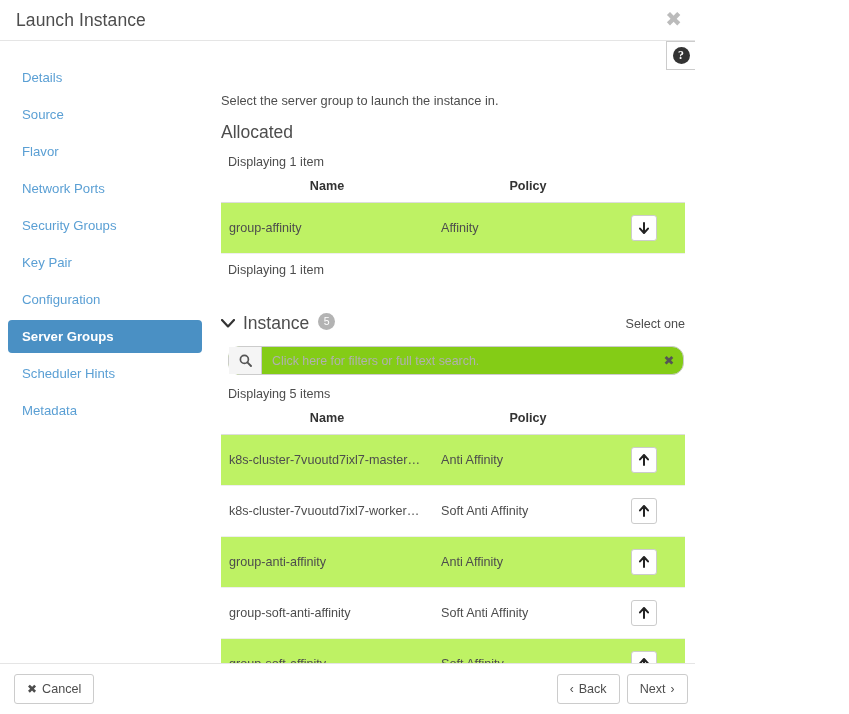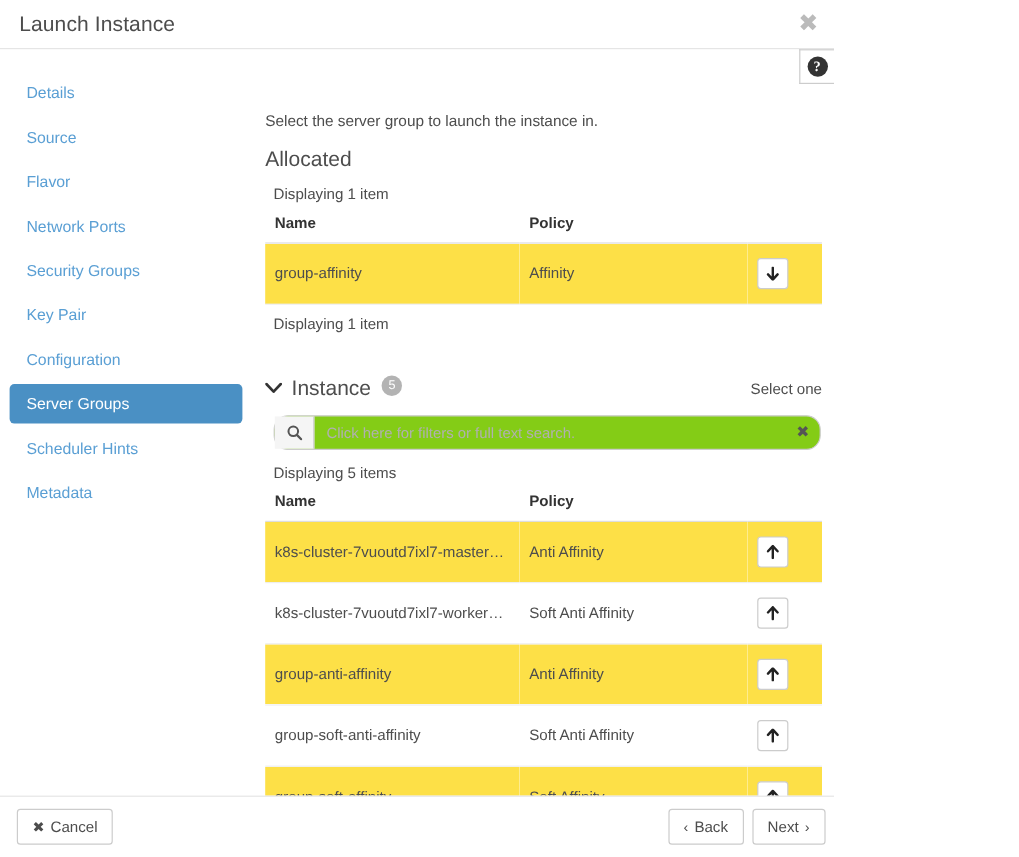--- a/index.html
+++ b/index.html
@@ -95,20 +95,21 @@
     font-size: 13.2px;
     color: #5a9fd4;
     border-radius: 4px;
     cursor: pointer;
     line-height: 17px;
     white-space: nowrap;
   }
   .nav-item.active {
     background: #4a90c4;
     color: #ffffff;
+    font-weight: bold;
   }
 
   .content {
     flex: 1;
     padding: 52px 10px 0 11px;
     min-width: 0;
   }
   .intro-text {
     font-size: 12.8px;
     color: #4d4d4d;
@@ -126,37 +127,37 @@
     margin: 0 0 7px 7px;
   }
 
   
   table.xfer {
     width: 100%;
     border-collapse: collapse;
     table-layout: fixed;
   }
   table.xfer th {
-    text-align: left;
+    text-align: center;
     font-size: 12.6px;
     font-weight: bold;
     color: #333333;
     padding: 3px 8px 9px 8px;
     border-bottom: 1px solid #dddddd;
   }
   table.xfer td {
     font-size: 12.6px;
     color: #4d4d4d;
     padding: 12px 8px;
     border-bottom: 1px solid #eeeeee;
     overflow: hidden;
     text-overflow: ellipsis;
     white-space: nowrap;
   }
-  table.xfer tbody tr { background: #fde047; }
+  table.xfer tbody tr { background: #bef264; }
   table.xfer tbody tr.alt { background: #ffffff; }
   .col-policy { width: 190px; }
   .col-action { width: 62px; }
   td.action-cell { padding: 6px 8px; text-align: left; }
 
   .arrow-btn {
     width: 26px;
     height: 26px;
     border: 1px solid #cccccc;
     border-radius: 3px;

